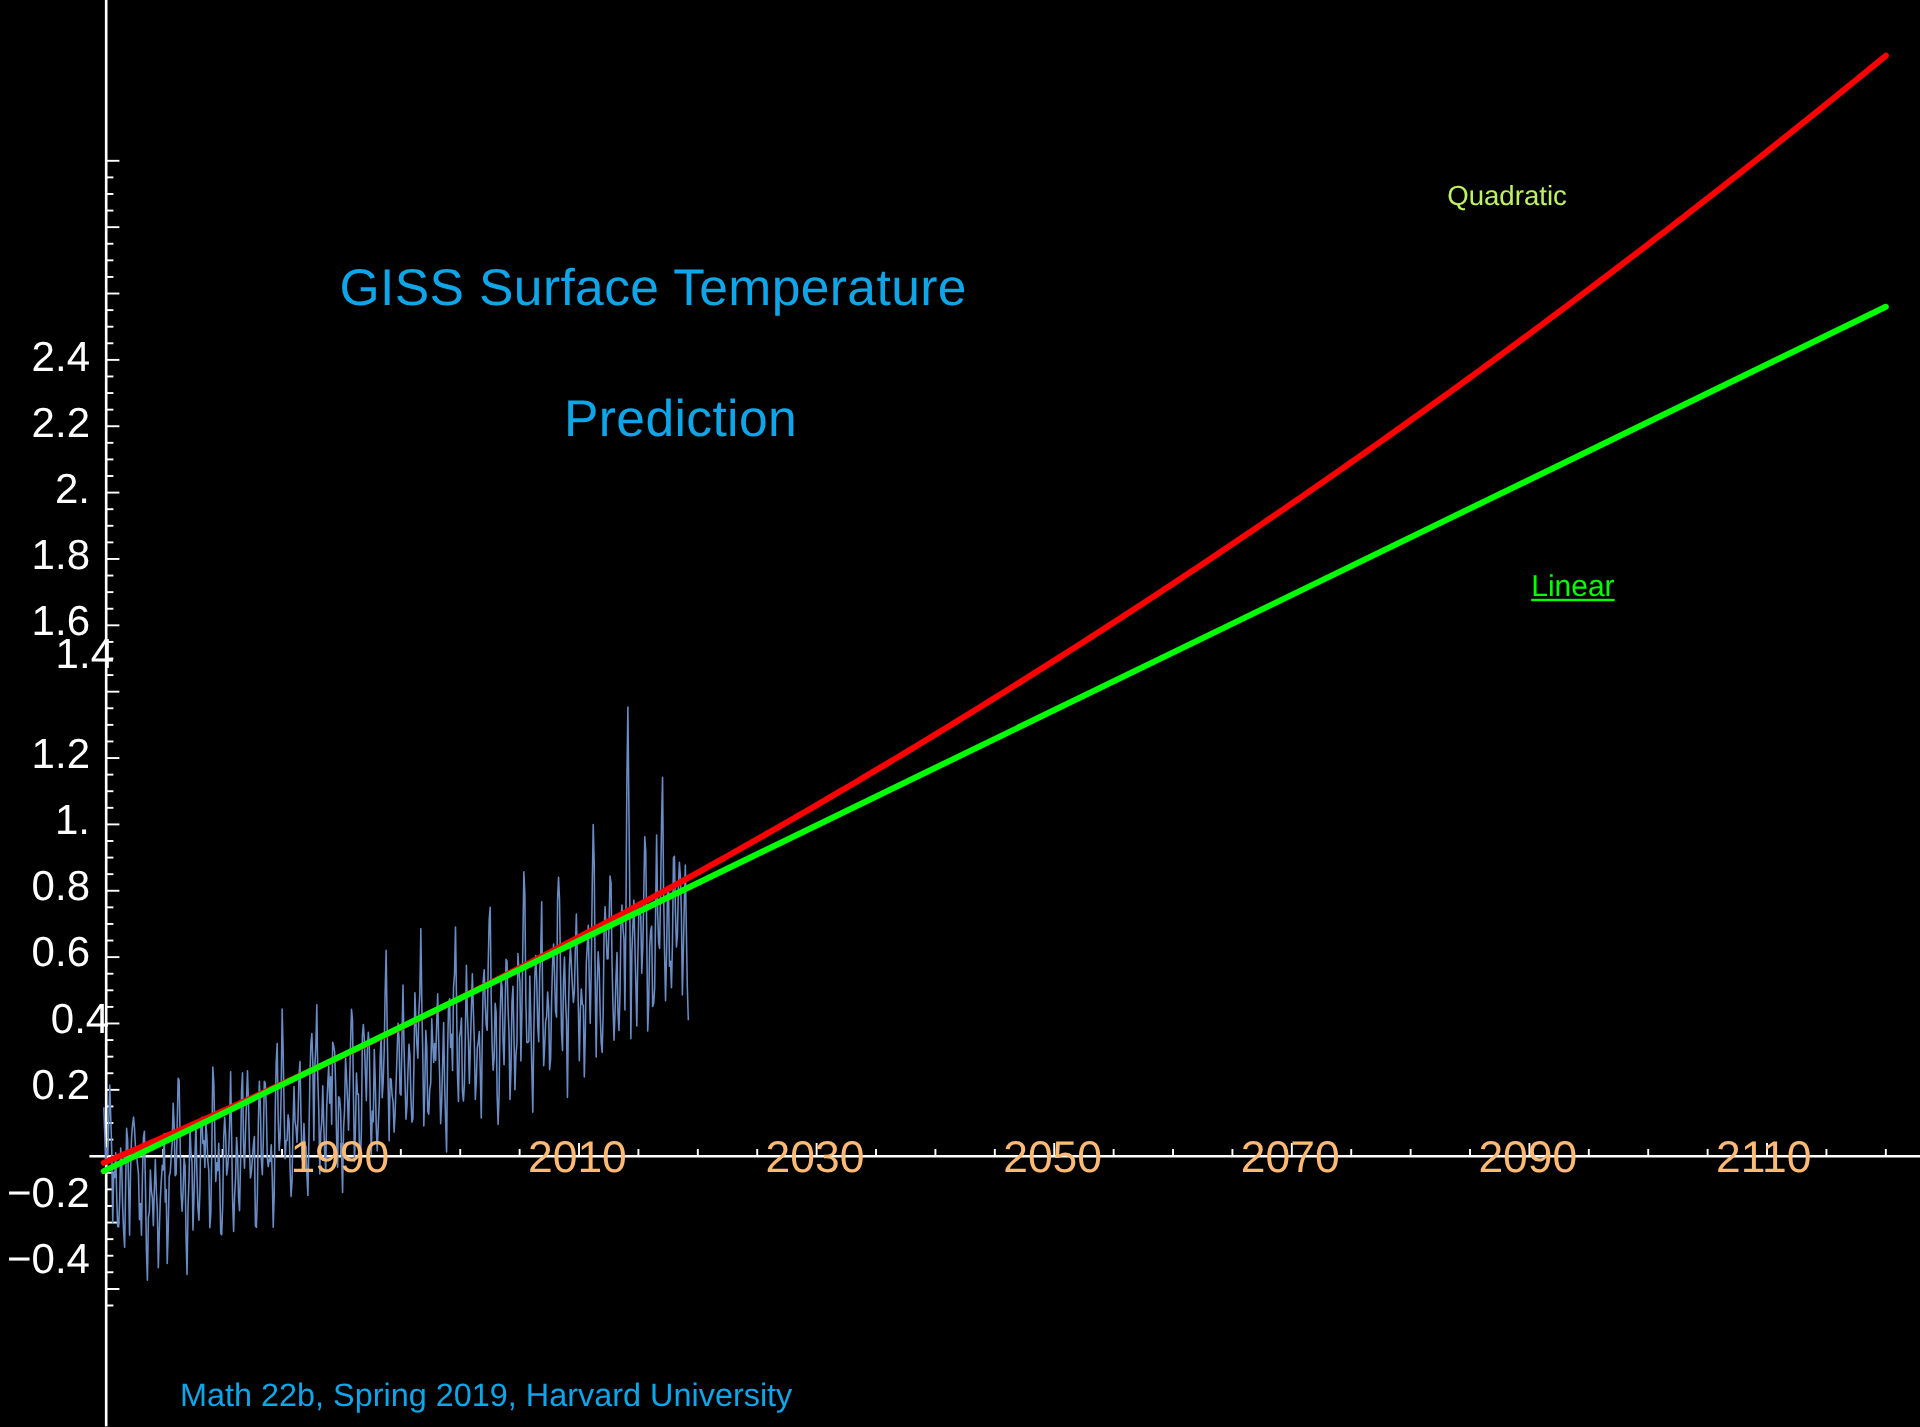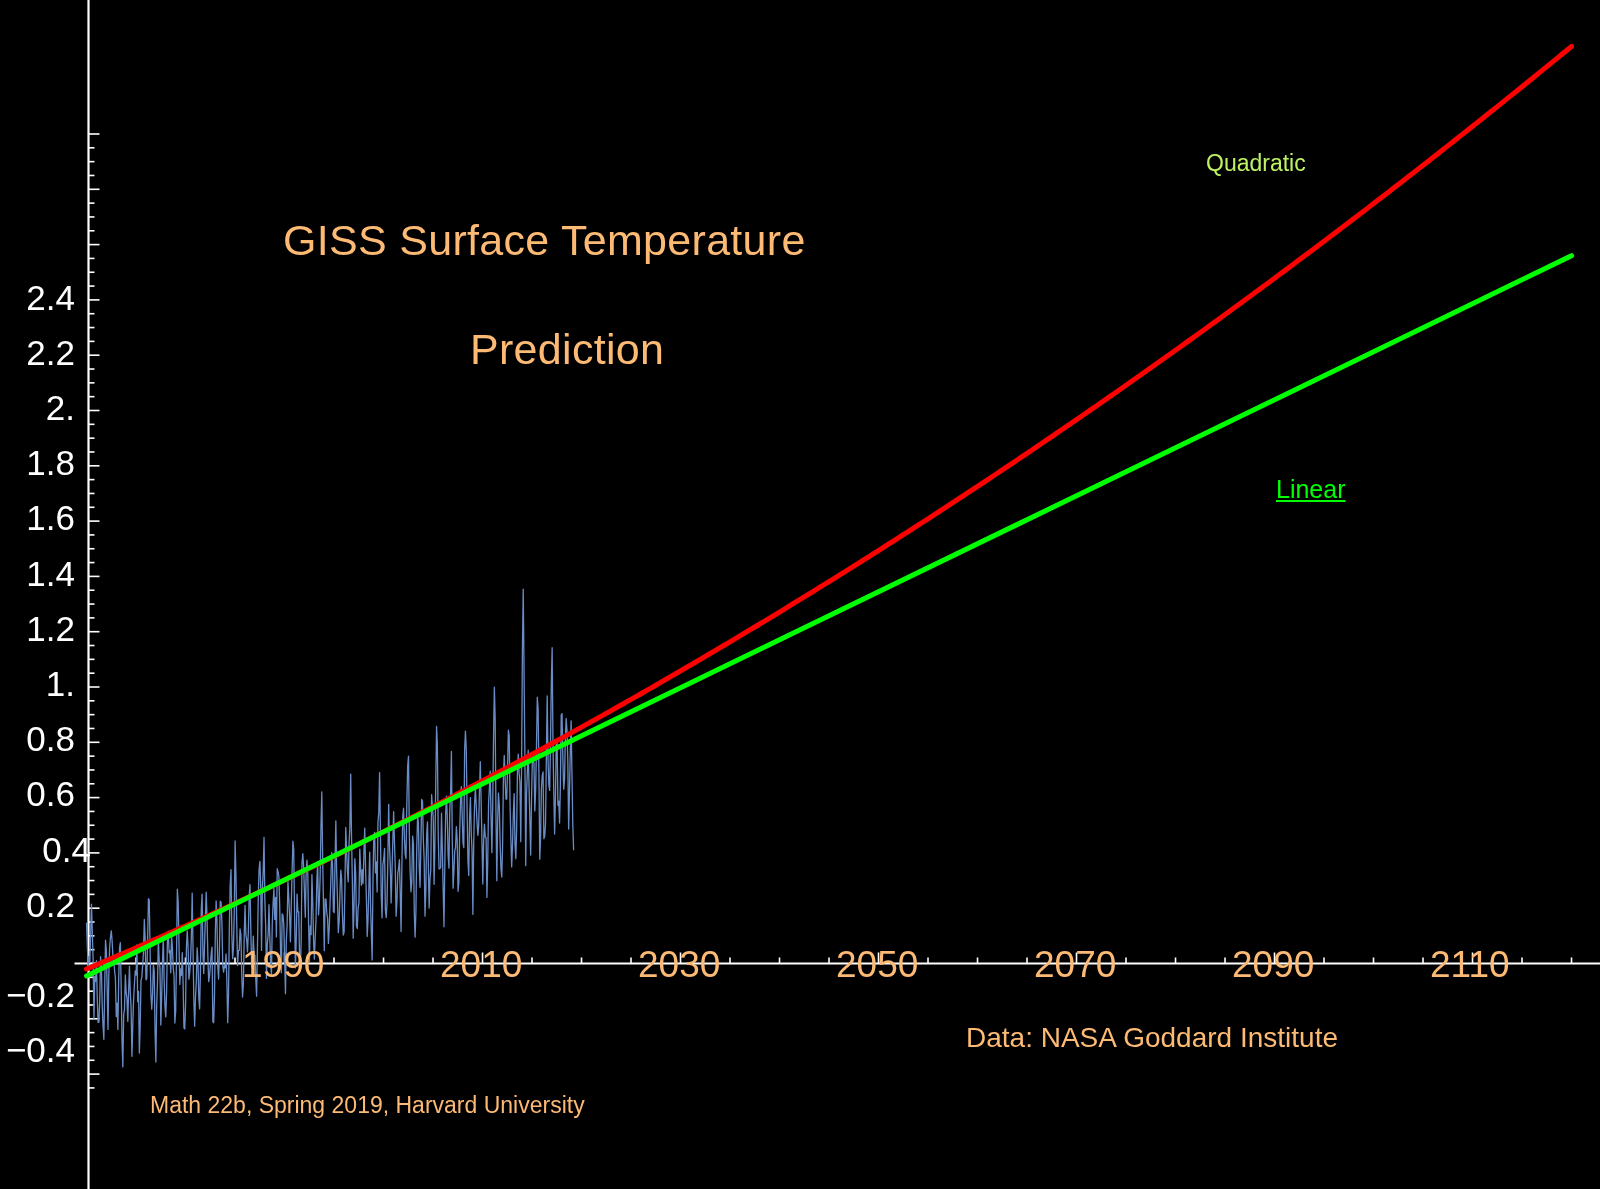--- a/index.html
+++ b/index.html
@@ -1,25 +1,25 @@
 <!DOCTYPE html>
 <html><head>
 <meta charset="utf-8">
 <style>
   html,body{margin:0;padding:0;background:#000;}
   #stage{position:relative;width:1600px;height:1189px;background:#000;overflow:hidden;
          font-family:"Liberation Sans", sans-serif;}
   svg{position:absolute;left:0;top:0;}
-  .txt{position:absolute;color:#fdba74;white-space:nowrap;}
+  .txt{position:absolute;color:#0ea5e9;white-space:nowrap;}
   #title1{left:283px;top:216px;font-size:43px;letter-spacing:.3px;}
   #title2{left:470px;top:325px;font-size:43px;letter-spacing:.3px;}
   #lblQuad{left:1206px;top:150px;font-size:23px;color:#bef264;}
   #lblLin{left:1276px;top:475px;font-size:25px;color:#00FF00;text-decoration:underline;}
   #srcNote{left:966px;top:1022px;font-size:28px;}
-  #credit{left:150px;top:1092px;font-size:23px;}
+  #credit{left:150px;top:1148px;font-size:27px;}
   .ytick{position:absolute;color:#fff;font-size:35px;text-align:right;width:75px;right:auto;}
   .xtick{position:absolute;color:#fdba74;font-size:37px;text-align:center;}
 </style>
 </head>
 <body>
 
 <div id="stage">
 
   <svg id="plot" width="1600" height="1189">
     <g id="axes-layer">
@@ -132,30 +132,29 @@
         <line x1="86.51999999999956" y1="975.9425" x2="1571.5199999999995" y2="255.65999999999997" stroke="#00FF00" stroke-width="5" stroke-linecap="round"></line>
       </g>
   </svg>
 
   <div class="txt" id="title1">GISS Surface Temperature</div>
   <div class="txt" id="title2">Prediction</div>
 
   <div class="txt" id="lblQuad">Quadratic</div>
   <div class="txt" id="lblLin">Linear</div>
 
-  <div class="txt" id="srcNote">Data: NASA Goddard Institute</div>
   <div class="txt" id="credit">Math 22b, Spring 2019, Harvard University</div>
 
   <div id="ylabels">
       <div class="ytick" style="top: 278px; left: 0px;">2.4</div>
       <div class="ytick" style="top: 333px; left: 0px;">2.2</div>
       <div class="ytick" style="top: 388px; left: 0px;">2.</div>
       <div class="ytick" style="top: 443px; left: 0px;">1.8</div>
       <div class="ytick" style="top: 498px; left: 0px;">1.6</div>
-      <div class="ytick" style="top: 554px; left: 0px;">1.4</div>
+      <div class="ytick" style="top: 526px; left: 0px; padding-left: 20px;">1.4</div>
       <div class="ytick" style="top: 609px; left: 0px;">1.2</div>
       <div class="ytick" style="top: 664px; left: 0px;">1.</div>
       <div class="ytick" style="top: 719px; left: 0px;">0.8</div>
       <div class="ytick" style="top: 774px; left: 0px;">0.6</div>
       <div class="ytick" style="top: 830px; left: 0px; padding-left: 16px;">0.4</div>
       <div class="ytick" style="top: 885px; left: 0px;">0.2</div>
       <div class="ytick" style="top: 975px; left: 0px;">−0.2</div>
       <div class="ytick" style="top: 1030px; left: 0px;">−0.4</div>
     </div>
   <div id="xlabels">

